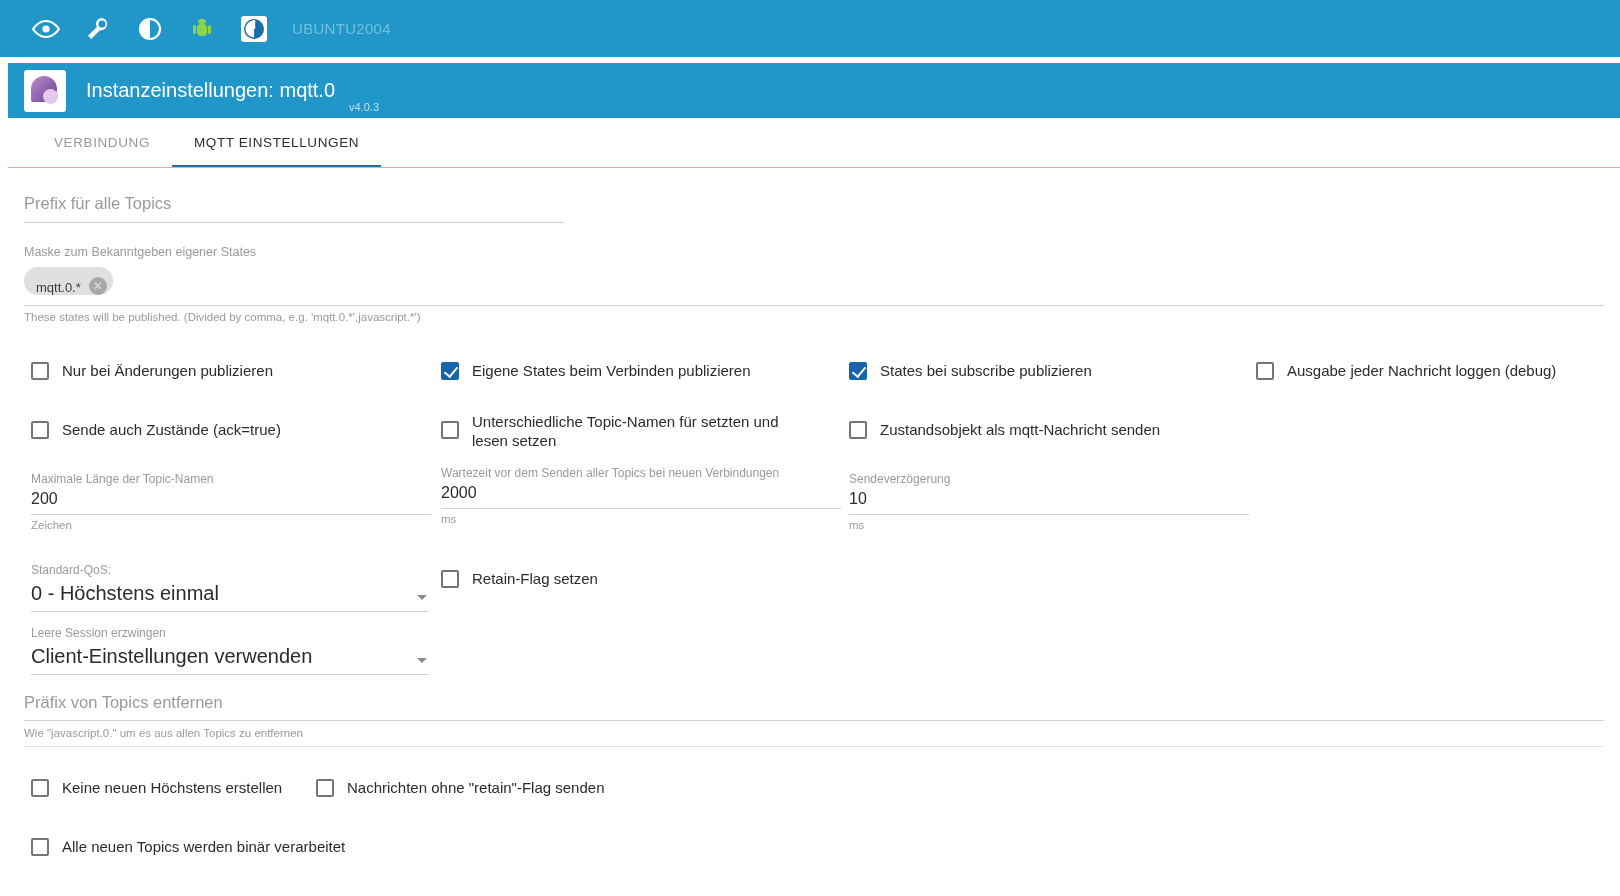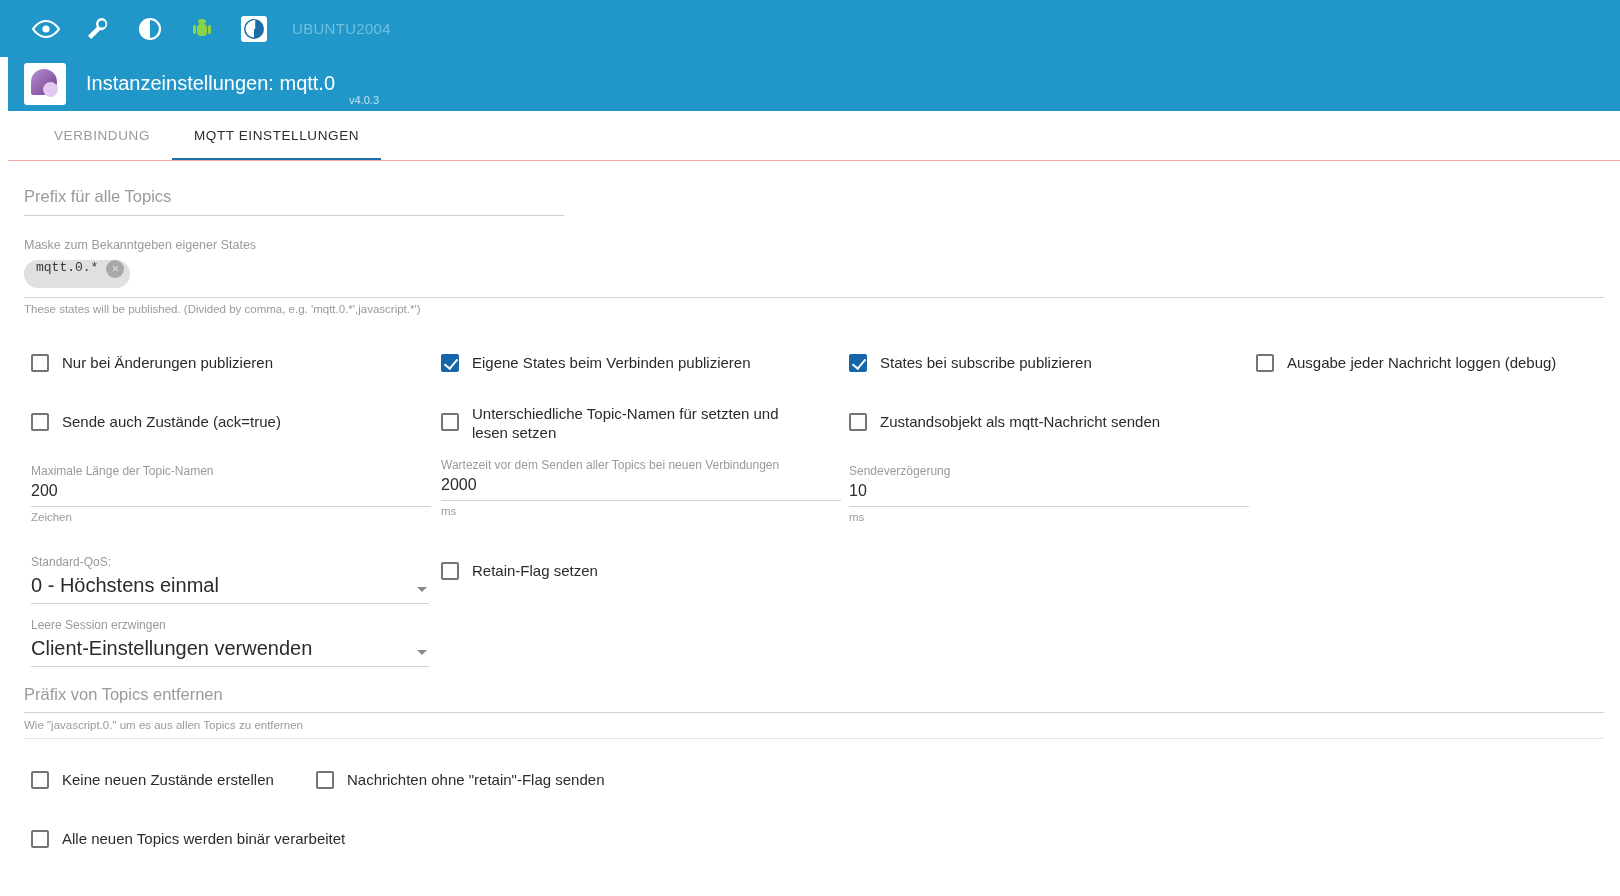--- a/index.html
+++ b/index.html
@@ -27,21 +27,21 @@
   }
   .topbar .tb-label {
     color: #6fc0de;
     font-size: 15px;
     margin-left: 10px;
     letter-spacing: .3px;
   }
 
   
   .dialog {
-    position: absolute; left: 8px; top: 56px;
+    position: absolute; left: 8px; top: 63px;
     width: 1612px; height: 587px;
     background: #ffffff;
   }
   .dlg-header {
     height: 55px;
     background: #2196c8;
     display: flex; align-items: center;
     padding-left: 16px;
   }
   .dlg-logo {
@@ -125,29 +125,28 @@
   .prefix-input {
     font-size: 16.5px;
     color: #9a9a9a;
     padding-bottom: 9px;
     border-bottom: 1px solid #cfcfcf;
     width: 540px;
   }
 
   .mask-block { margin-top: 22px; }
   .chip {
-    display: inline-flex; align-items: flex-start;
+    display: inline-flex; align-items: flex-end;
     height: 28px;
     background: #e0e0e0;
     border-radius: 14px;
     padding: 0 6px 0 12px;
     font-size: 13px;
     color: #3a3a3a;
     margin-top: 8px;
-    font-family: Liberation Mono, monospace;
   }
   .chip .x {
     width: 18px; height: 18px;
     border-radius: 50%;
     background: #a8a8a8;
     color: #e0e0e0;
     font-size: 12px;
     line-height: 18px;
     text-align: center;
     margin-left: 8px;
@@ -402,21 +401,21 @@
       </div>
 
       <div class="remove-prefix" style="left:0; top:348px;">
         <div class="rp-input">Präfix von Topics entfernen</div>
         <div class="helper rp-helper">Wie "javascript.0." um es aus allen Topics zu entfernen</div>
         <div class="rp-divider"></div>
       </div>
 
       <div class="cb" style="left:7px; top:433px;">
         <div class="box"></div>
-        <div class="cb-text">Keine neuen Zustände erstellen</div>
+        <div class="cb-text">Keine neuen Höchstens erstellen</div>
       </div>
       <div class="cb" style="left:292px; top:433px;">
         <div class="box"></div>
         <div class="cb-text" style="max-width:320px;">Nachrichten ohne "retain"-Flag senden</div>
       </div>
       <div class="cb" style="left:7px; top:492px;">
         <div class="box"></div>
         <div class="cb-text" style="max-width:360px;">Alle neuen Topics werden binär verarbeitet</div>
       </div>
 

